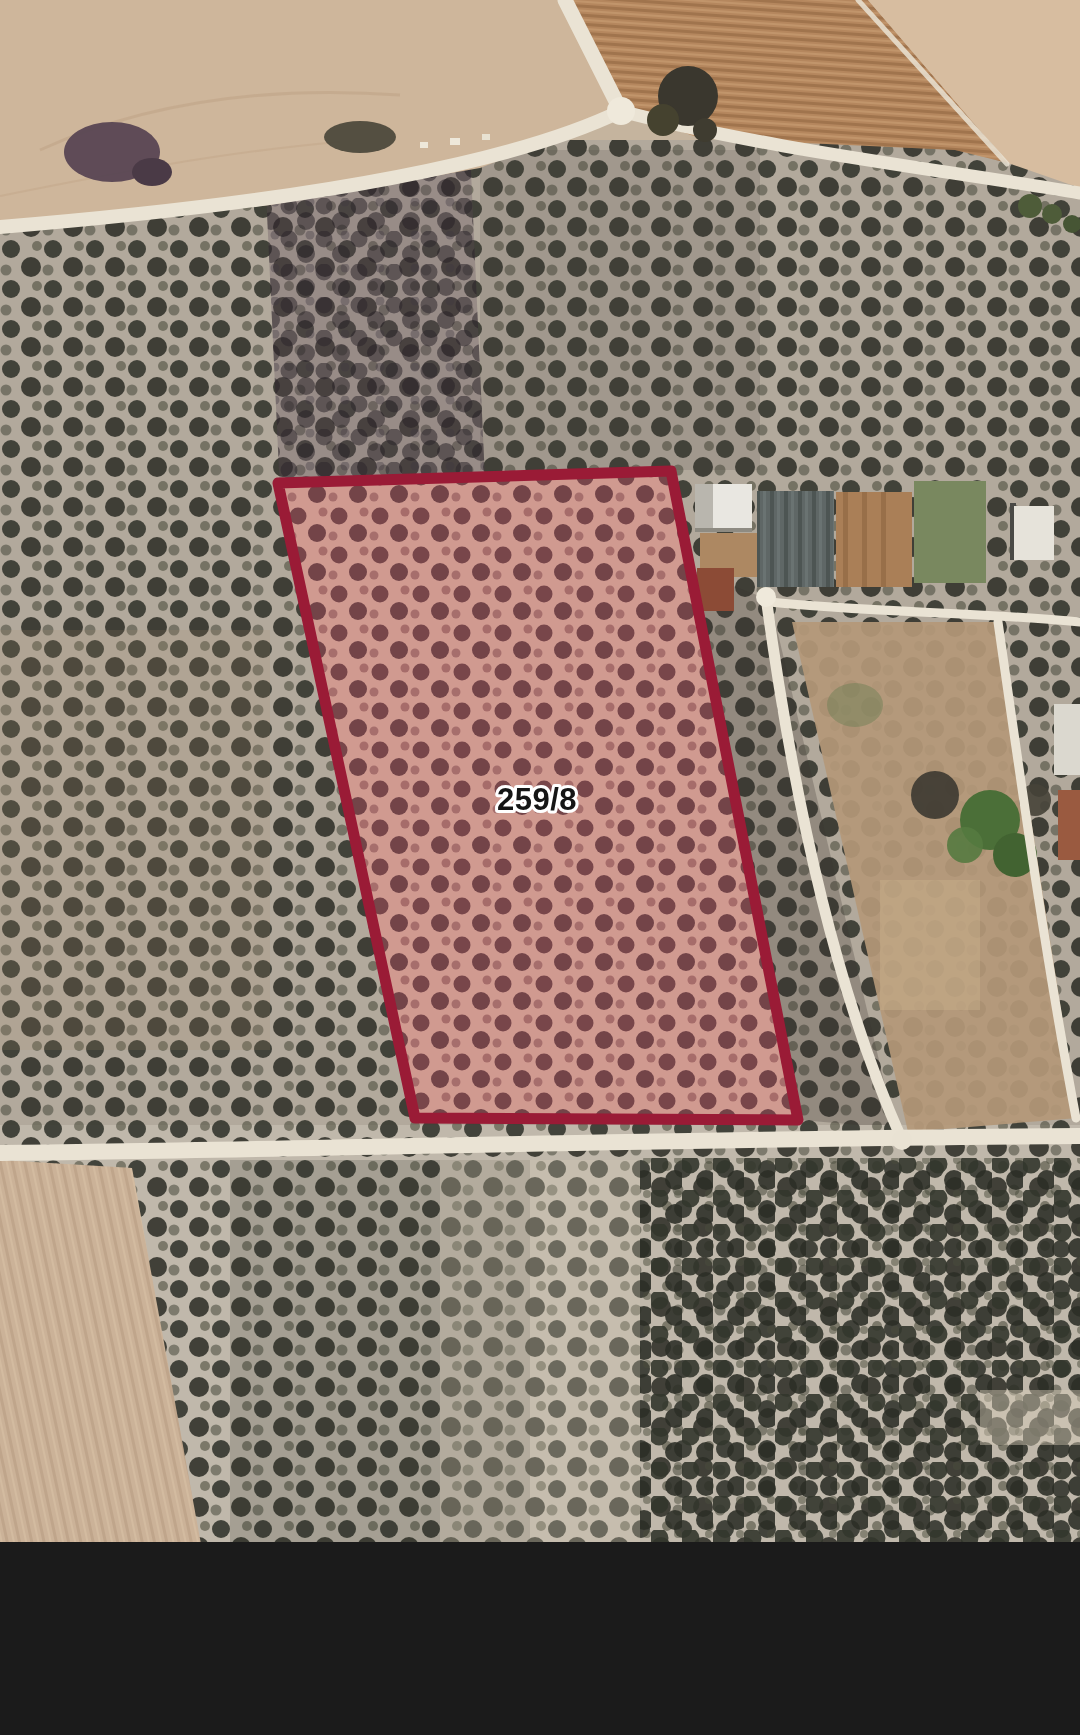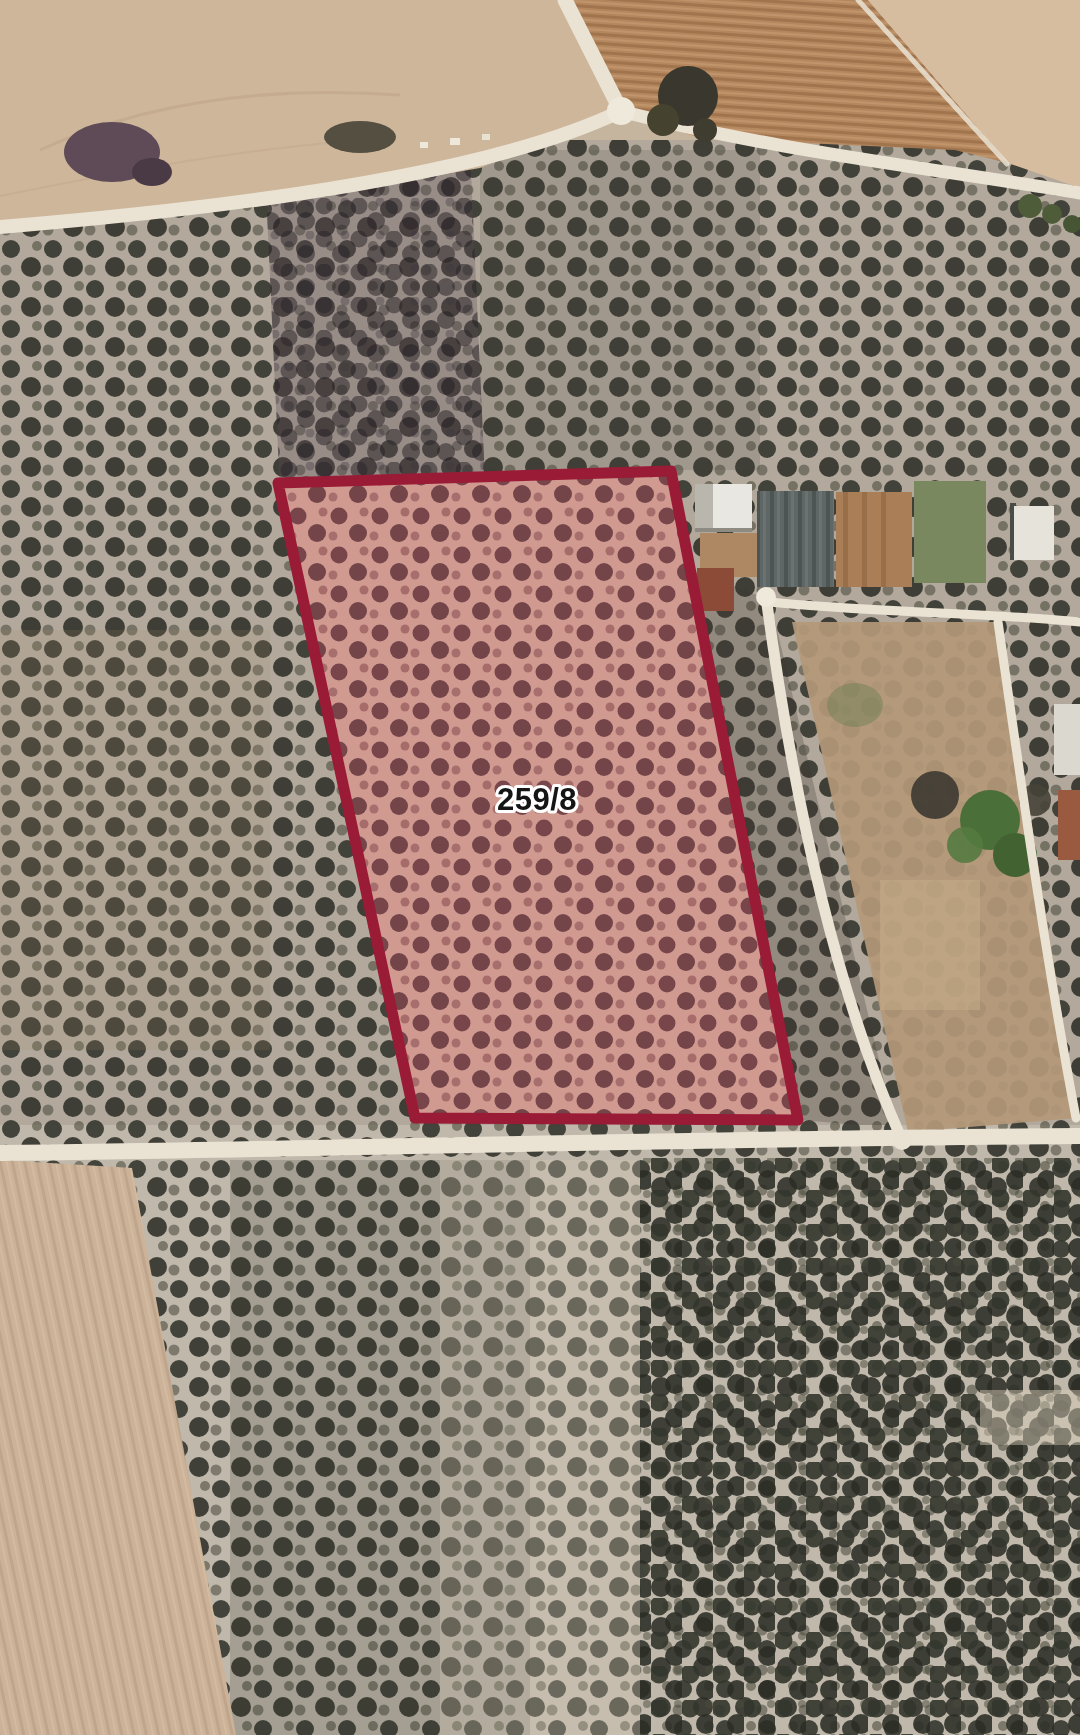--- a/index.html
+++ b/index.html
@@ -1,17 +1,17 @@
 <!DOCTYPE html>
 <html><head>
 <meta charset="utf-8">
 <style>
   html,body{margin:0;padding:0;background:#1b1b1b;}
   .stage{
-    position:relative;width:1080px;height:1735px;overflow:hidden;
+    position:relative;width:1080px;height:1542px;overflow:hidden;
     font-family:"Liberation Sans", sans-serif;
   }
   .stage svg{display:block;width:1080px;height:1735px;}
   .parcel-label{
     font-family:"Liberation Sans", sans-serif;
     font-weight:bold;font-size:31px;letter-spacing:0.5px;
     paint-order:stroke;stroke-width:6px;stroke-linejoin:round;
     text-anchor:middle;
   }
 </style>

